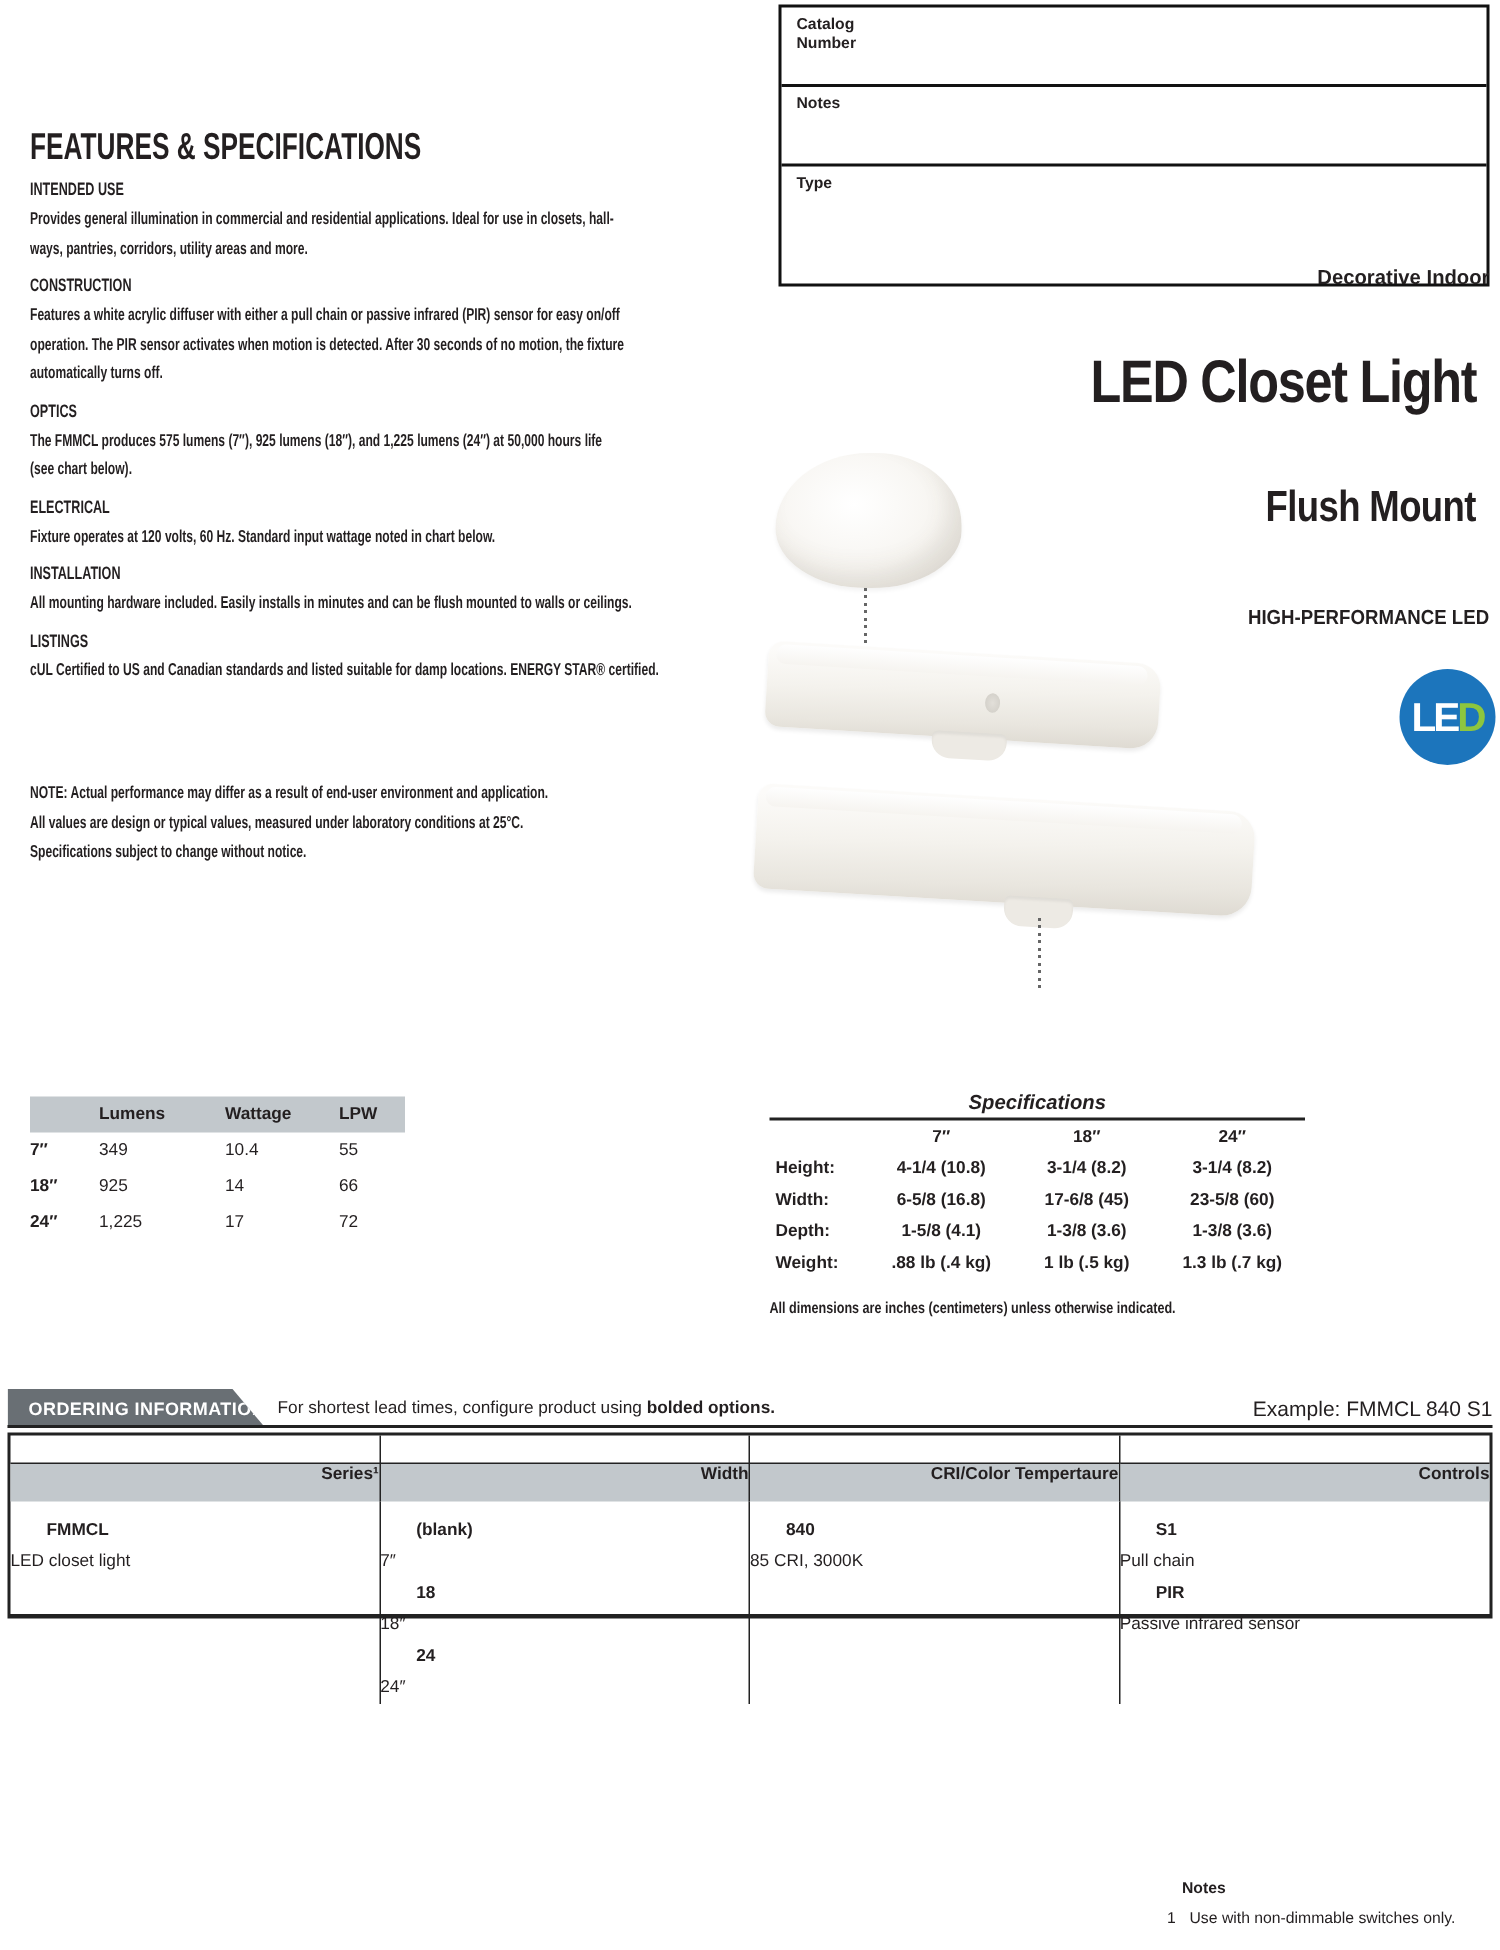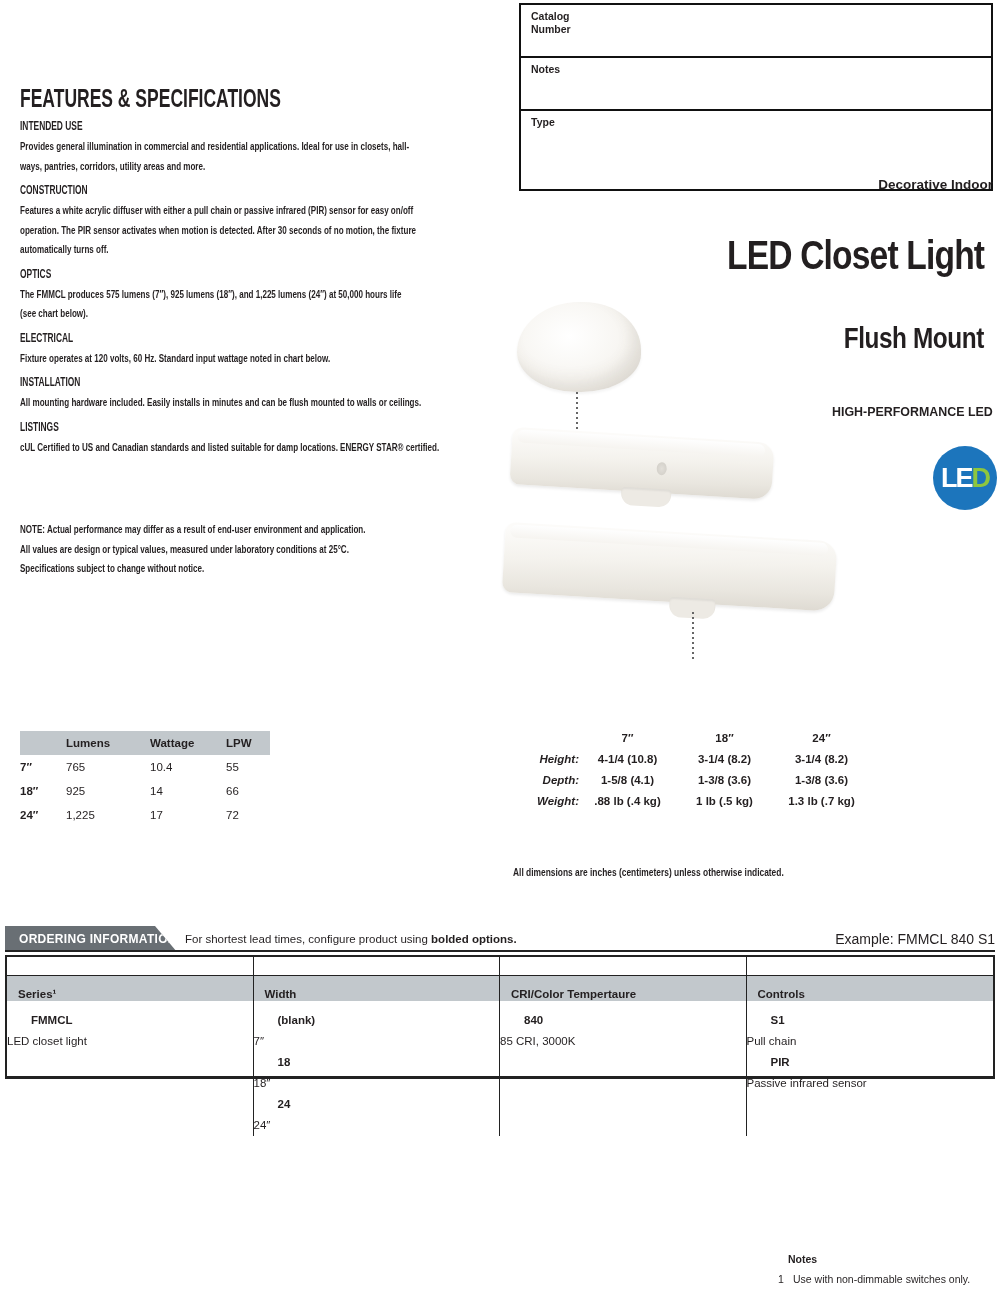--- a/index.html
+++ b/index.html
@@ -64,40 +64,40 @@
   .perf{left:20px; top:731px; width:250px; font-size:11.5px;}
   .perf .row{display:grid; grid-template-columns:46px 84px 76px 44px; height:24px; align-items:center; text-align:left;}
   .perf .hdr{background:var(--table-header-gray,#c2c8cc); font-weight:bold;}
   .perf .size{font-weight:bold;}
 
   
   .specs{left:513px; top:727px; width:357px; font-size:11.5px; font-weight:bold;}
   .specs-title{font-style:italic; text-align:center; font-size:13.5px; padding-bottom:3px; border-bottom:2px solid #222;}
   .specs .row{display:grid; grid-template-columns:66px 97px 97px 97px; height:21px; align-items:center;}
   .specs .row div{text-align:center;}
-  .specs .row .lbl{text-align:right; padding-left:4px;font-style:italic;}
+  .specs .row .lbl{text-align:left; padding-left:4px;}
   .specs-foot{left:513px; top:866px; font-size:10.5px; font-weight:bold; transform:scaleX(.80); transform-origin:0 0; width:470px;}
 
   
   .order-bar{left:5px; top:926px; width:990px; height:26px;}
   .order-tab{position:absolute; left:0; top:0; width:172px; height:26px; box-sizing:border-box;
              clip-path:polygon(0 0, 150px 0, 172px 26px, 0 26px);
              background:var(--tab-gray,#696f74); color:#fff; font-size:12px; font-weight:bold;
              line-height:26px; padding-left:14px; letter-spacing:.3px;}
   .order-instr{position:absolute; left:180px; top:0; line-height:26px; font-size:11.5px;}
   .order-example{position:absolute; right:0; top:0; line-height:26px; font-size:14px;}
   .order-example .lab{font-weight:normal;}
   .rule{left:5px; top:950px; width:990px; height:2px; background:#222;}
   .order-table{left:5px; top:955px; width:990px; height:124px; box-sizing:border-box;
                border:2px solid #222; border-bottom-width:3px;
                display:grid; grid-template-columns:1fr 1fr 1fr 1fr; grid-template-rows:19px 25px 1fr;}
   .oc{border-right:1px solid #222; box-sizing:border-box;}
   .oc.last{border-right:none;}
   .oc.e{border-bottom:1px solid #222;}
-  .oc.h{background:var(--table-header-gray,#c2c8cc); font-weight:bold; font-size:11.5px; padding:12px 0 0 11px;}
+  .oc.h{background:var(--table-header-gray,#c2c8cc); font-weight:bold; font-size:11.5px; padding:1px 0 0 11px;text-align:right;}
   .oc.bd{padding-top:9px;}
   .ln{display:flex; line-height:21px; font-size:11.5px;flex-direction:column;}
   .ln .code{font-weight:bold; margin-left:24px; width:56px; flex:none;}
 
   
   .bottom-notes{left:778px; top:1252px; font-size:10.5px; line-height:14px;}
   .bn-h{font-weight:bold; padding-left:10px; margin-bottom:6px;}
   .bn-item{display:flex;}
   .bn-num{width:15px; flex:none;}
 </style>
@@ -171,50 +171,57 @@
 
   <div class="abs perf">
     <div class="row hdr">
       <div></div>
       <div>Lumens</div>
       <div>Wattage</div>
       <div>LPW</div>
     </div>
     <div class="row">
       <div class="size">7″</div>
-      <div>765</div>
+      <div>349</div>
       <div>10.4</div>
       <div>55</div>
     </div>
     <div class="row">
       <div class="size">18″</div>
       <div>925</div>
       <div>14</div>
       <div>66</div>
     </div>
     <div class="row">
       <div class="size">24″</div>
       <div>1,225</div>
       <div>17</div>
       <div>72</div>
     </div>
   </div>
 
   <div class="abs specs">
+    <div class="specs-title">Specifications</div>
     <div class="row">
       <div class="lbl"></div>
       <div>7″</div>
       <div>18″</div>
       <div>24″</div>
     </div>
     <div class="row">
       <div class="lbl">Height:</div>
       <div>4-1/4 (10.8)</div>
       <div>3-1/4 (8.2)</div>
       <div>3-1/4 (8.2)</div>
+    </div>
+    <div class="row">
+      <div class="lbl">Width:</div>
+      <div>6-5/8 (16.8)</div>
+      <div>17-6/8 (45)</div>
+      <div>23-5/8 (60)</div>
     </div>
     <div class="row">
       <div class="lbl">Depth:</div>
       <div>1-5/8 (4.1)</div>
       <div>1-3/8 (3.6)</div>
       <div>1-3/8 (3.6)</div>
     </div>
     <div class="row">
       <div class="lbl">Weight:</div>
       <div>.88 lb (.4 kg)</div>

